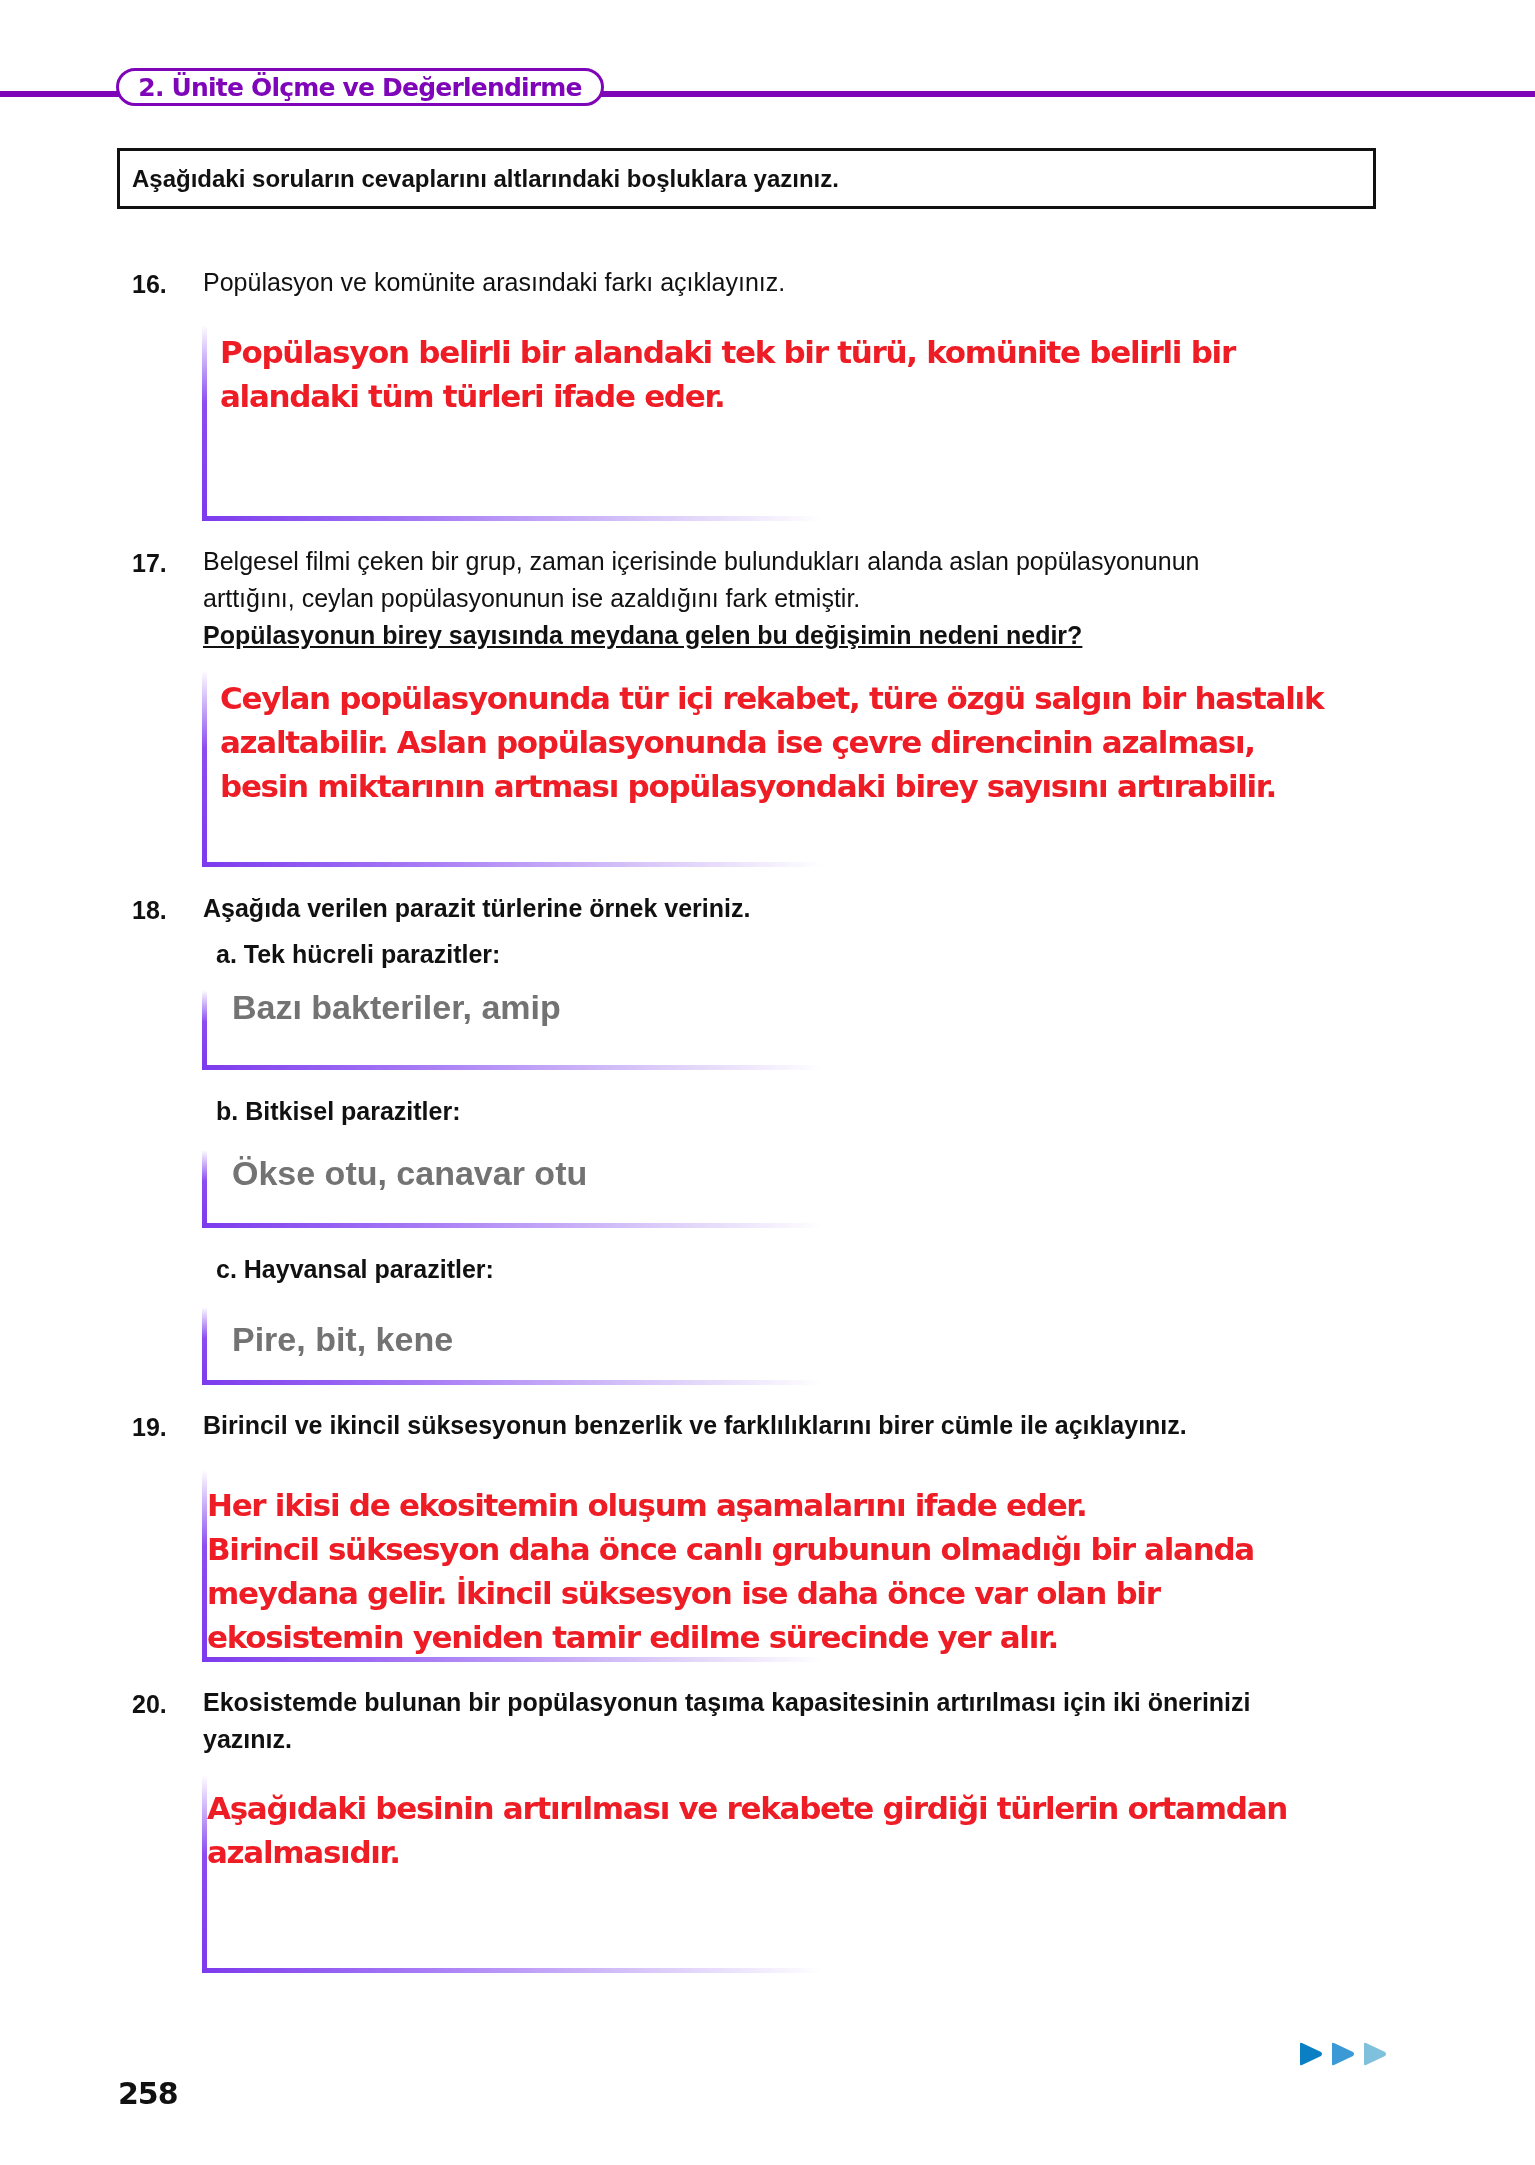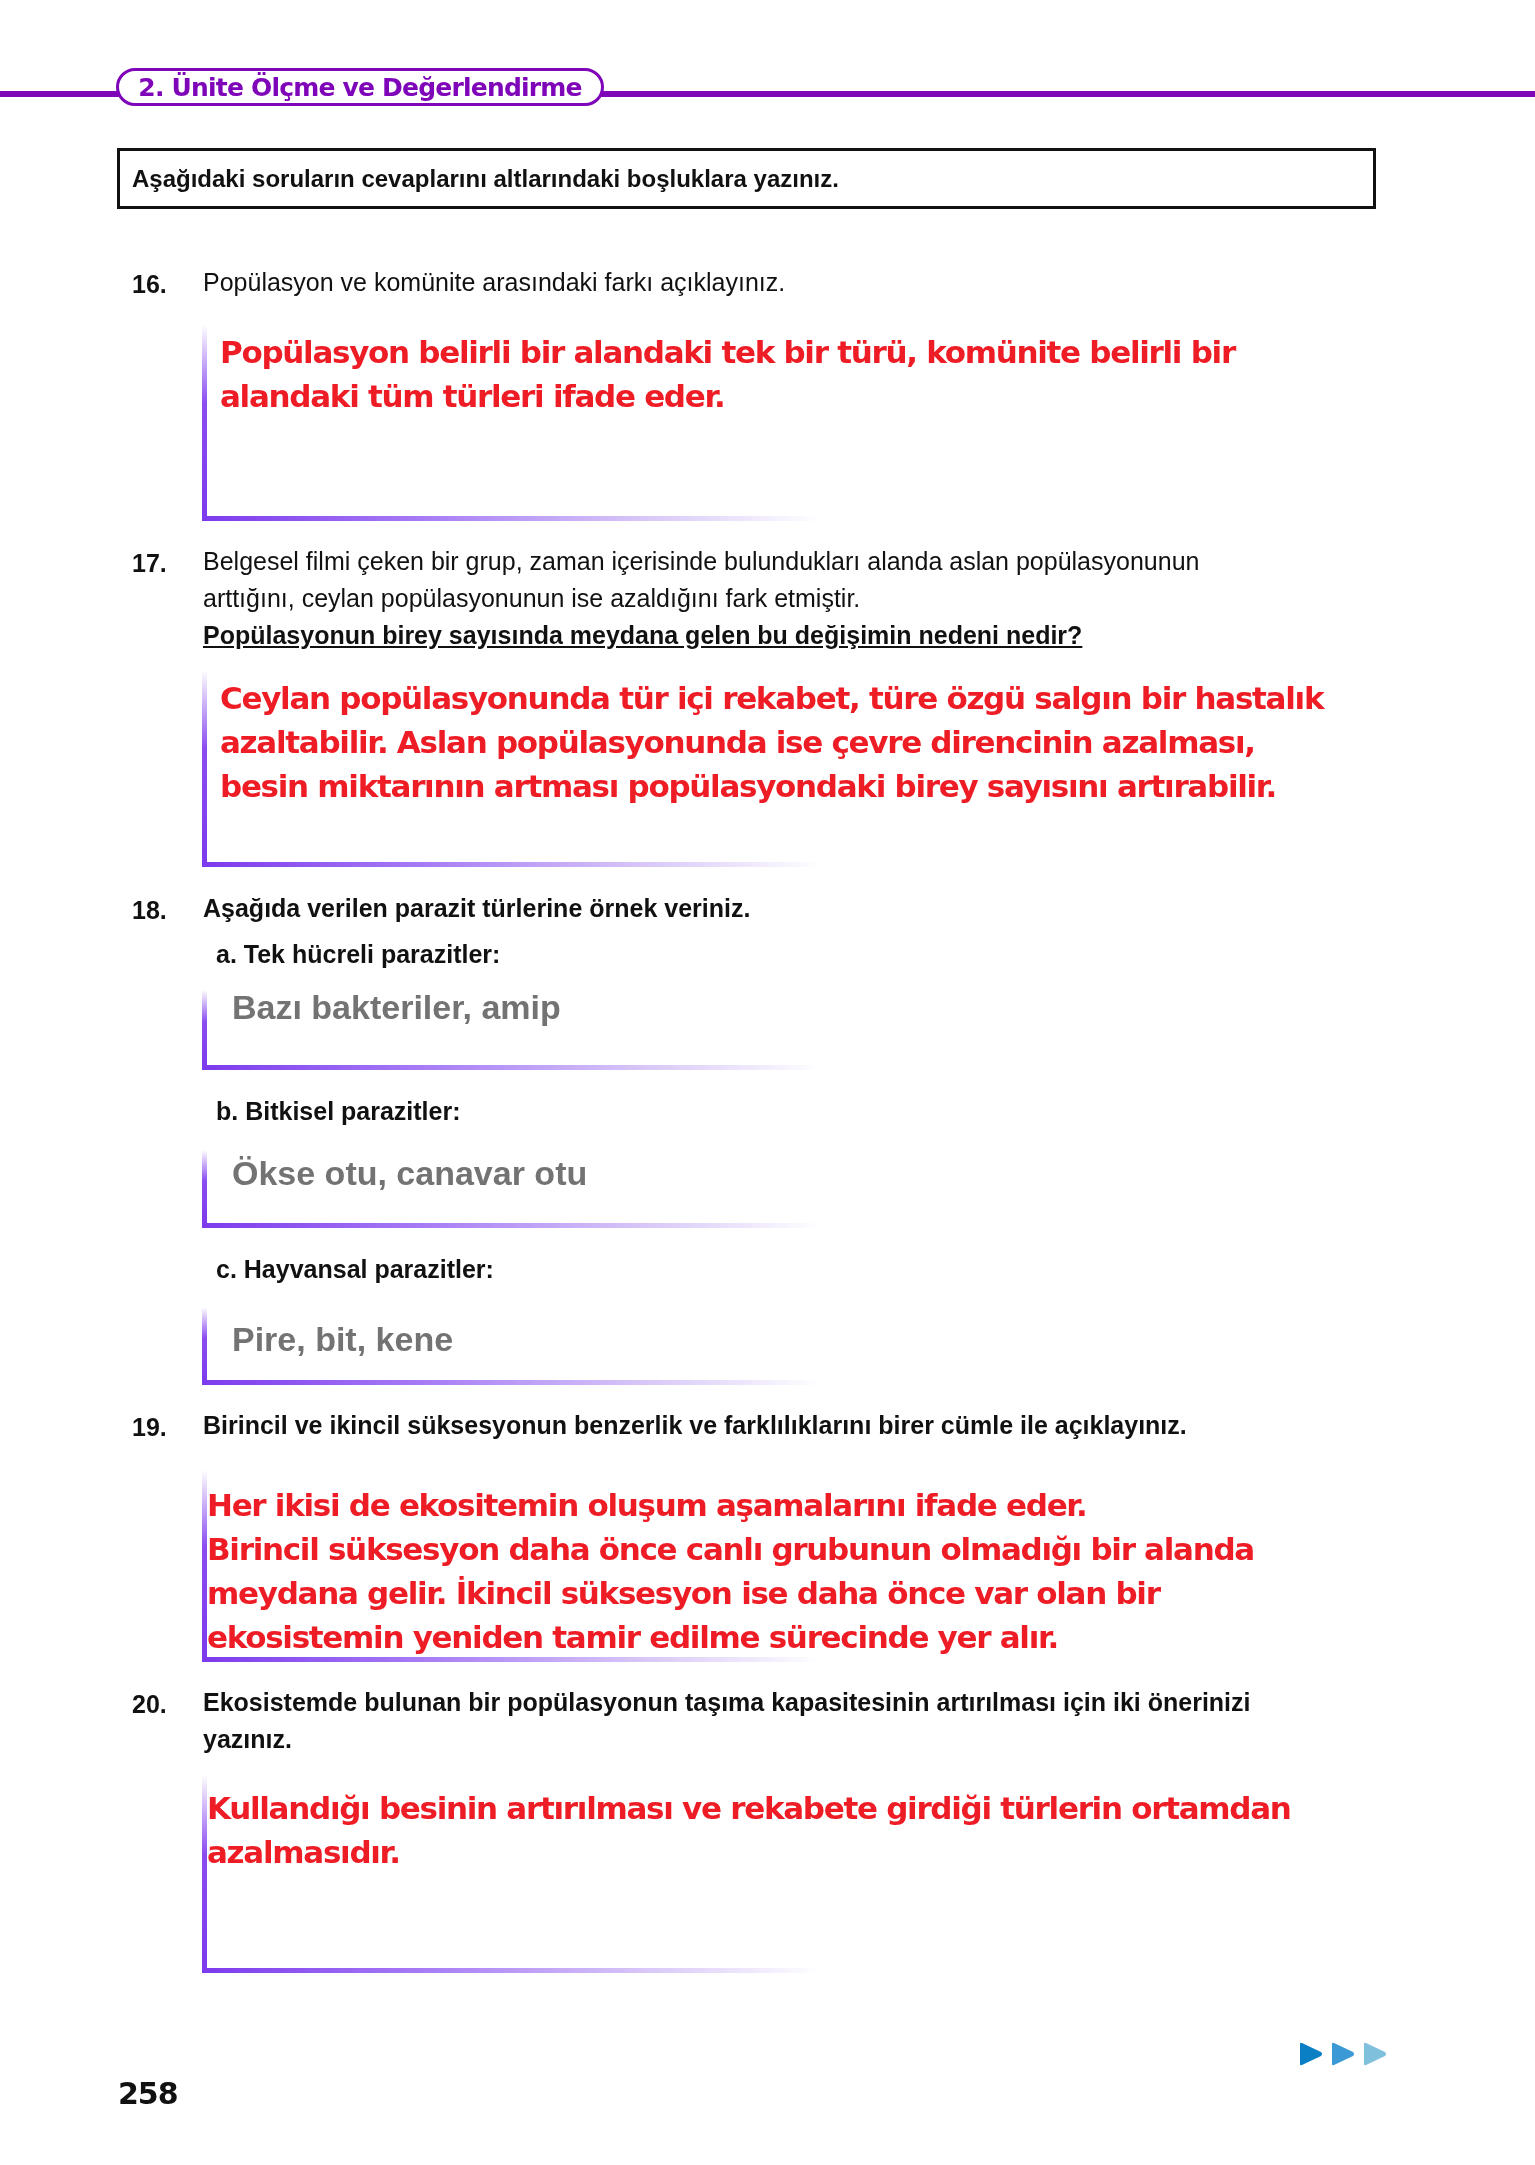--- a/index.html
+++ b/index.html
@@ -113,21 +113,21 @@
 </div>
 
 <div>
   <span class="qnum" style="top:1690px">20.</span>
   <div class="qtext" style="top:1684px;font-weight:bold">
     <div>Ekosistemde bulunan bir popülasyonun taşıma kapasitesinin artırılması için iki önerinizi</div>
     <div>yazınız.</div>
   </div>
   <div class="ans" style="left:202px;top:1775px;width:620px;height:198px"></div>
   <div class="ans-text" style="left:207px;top:1786px">
-    <div>Kullandığı besinin artırılması ve rekabete girdiği türlerin ortamdan</div>
+    <div>Aşağıdaki besinin artırılması ve rekabete girdiği türlerin ortamdan</div>
     <div>azalmasıdır.</div>
   </div>
 </div>
 
 <span class="page-num">258</span>
 <div class="arrows">
   <svg width="27" height="26" viewBox="0 0 27 26">
     <path d="M3 3 Q3 1 5 2 L24 11 Q26 13 24 15 L5 24 Q3 25 3 23 Z" fill="#0a7fc4"></path>
   </svg>
   <svg width="27" height="26" viewBox="0 0 27 26">

